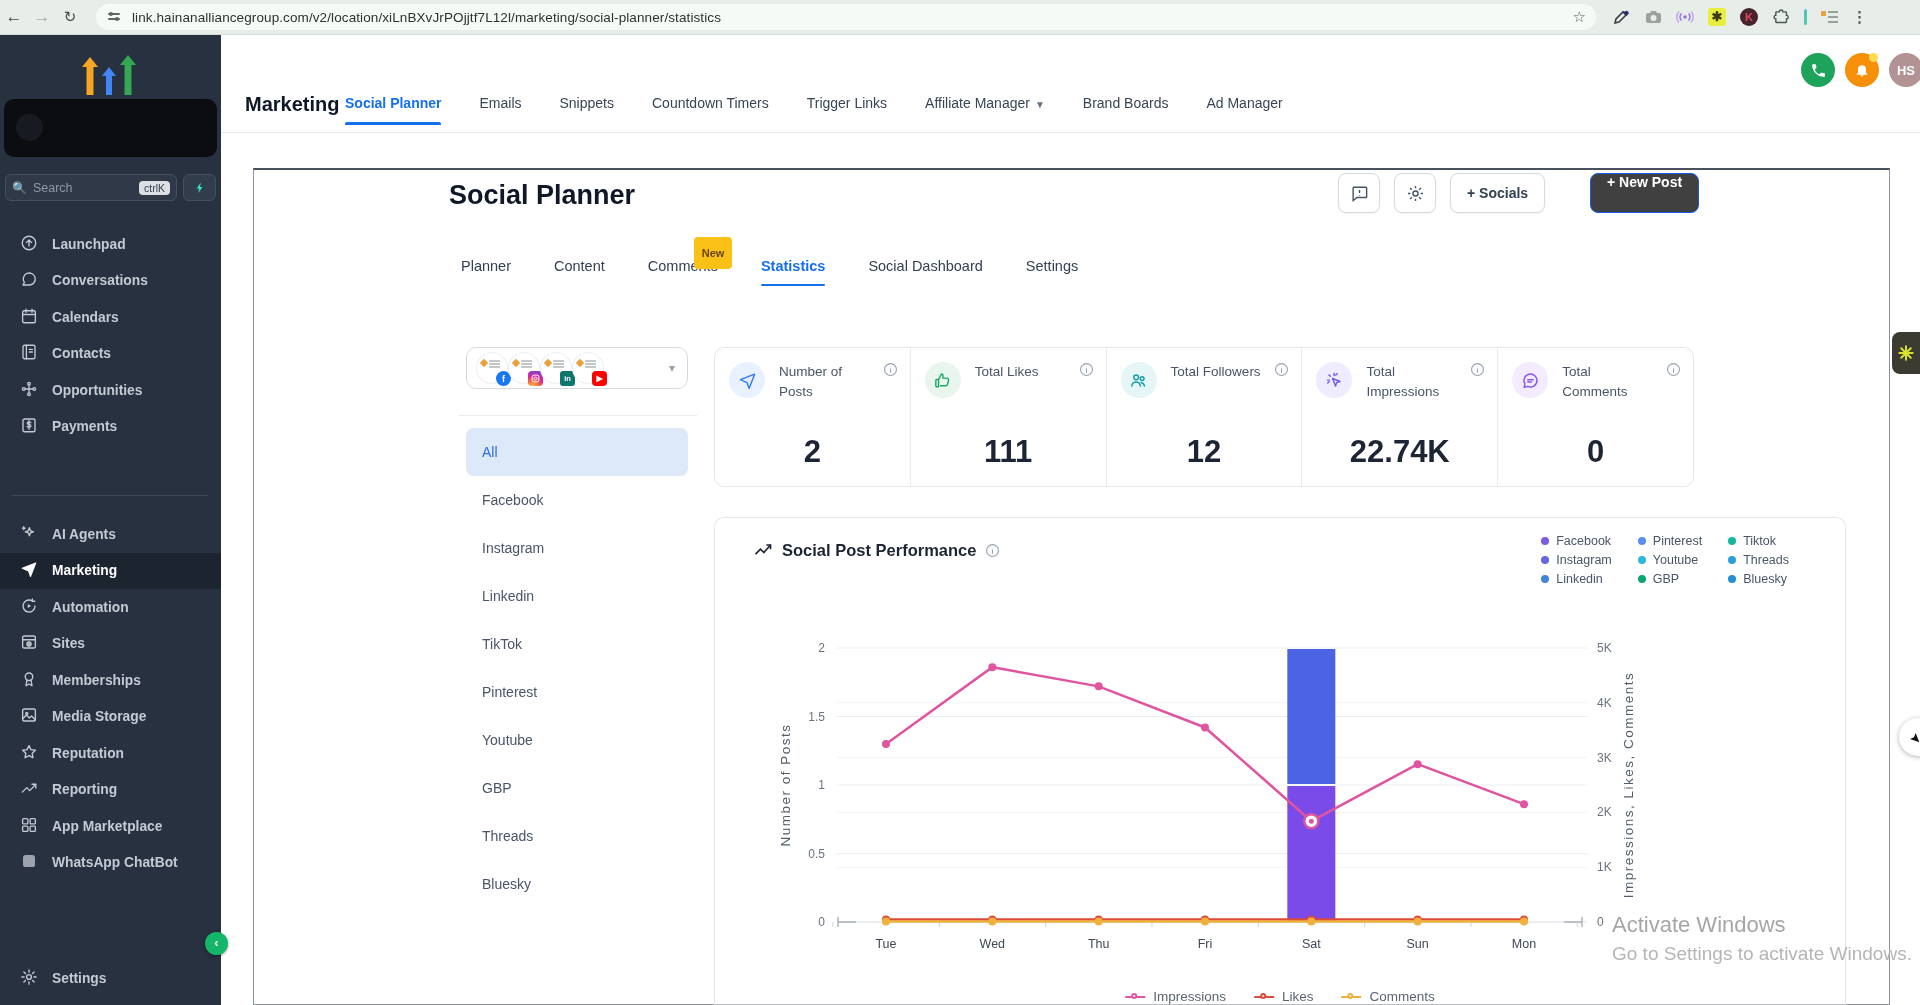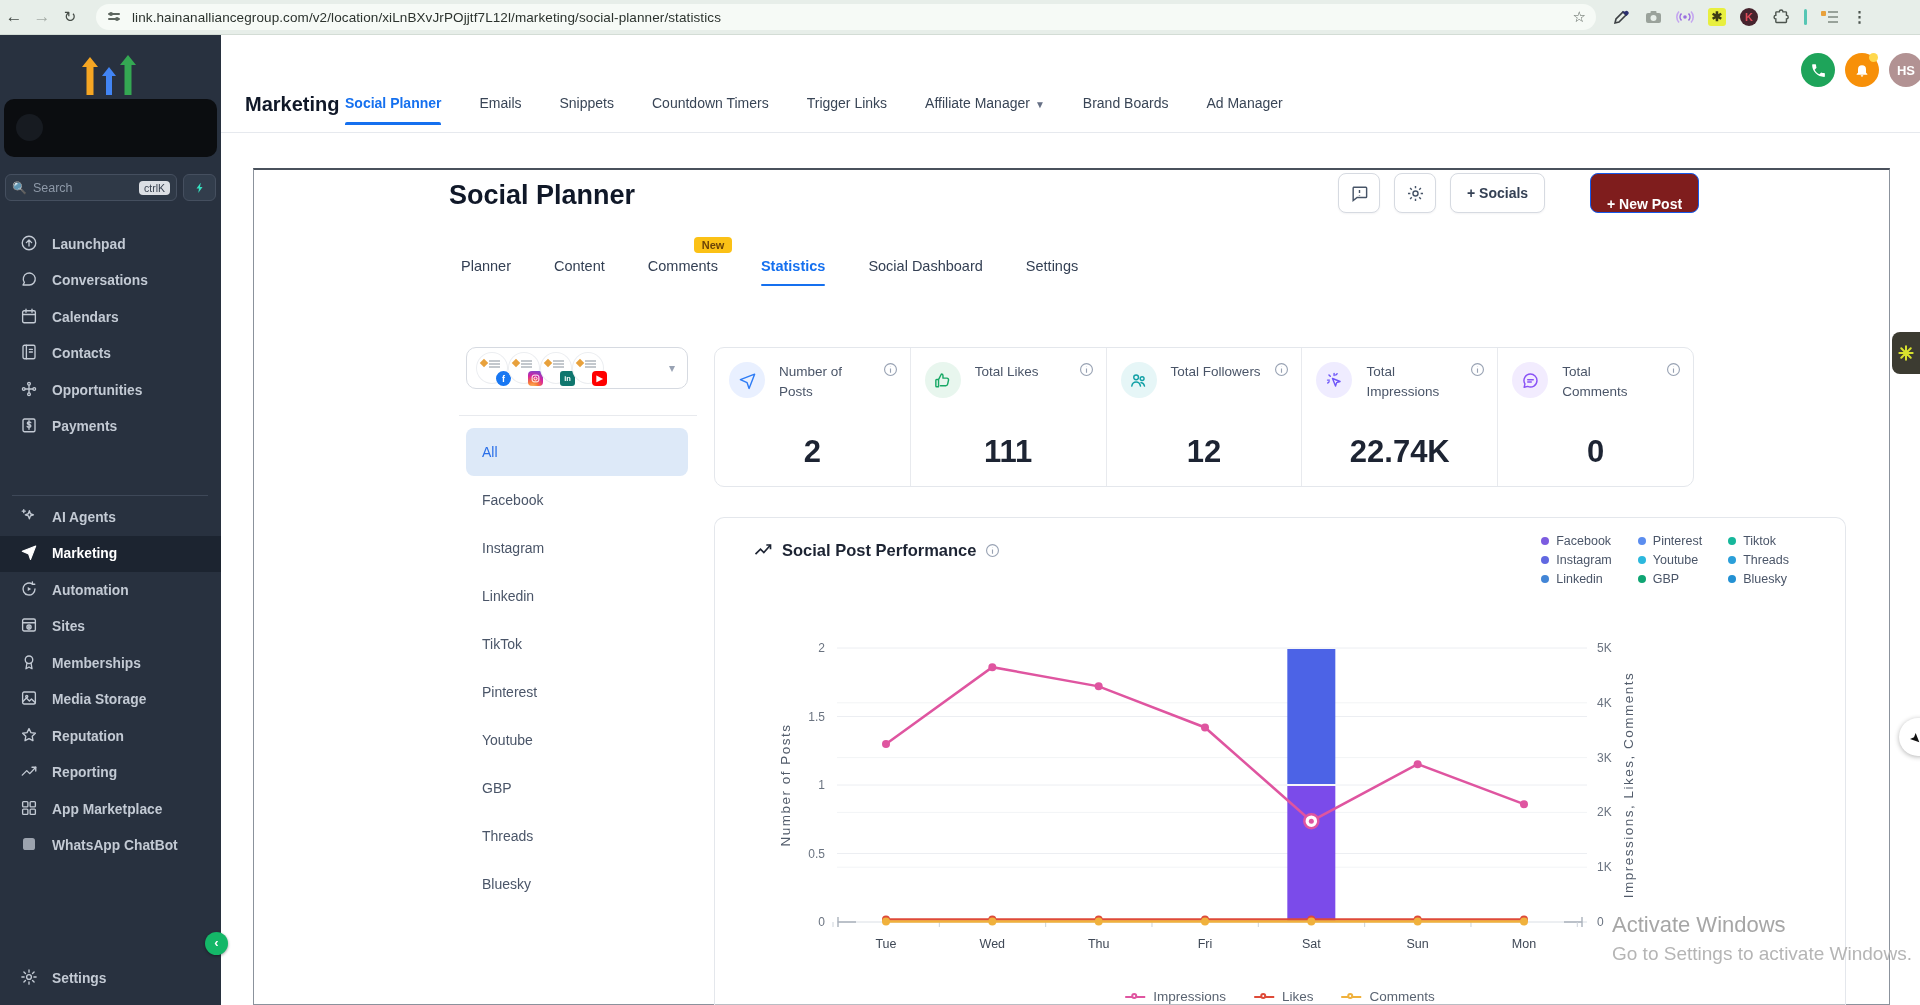--- a/index.html
+++ b/index.html
@@ -44,21 +44,21 @@
   .acct-box b { position:absolute; left:12px; top:15px; width:27px; height:27px; border-radius:50%; background:#171b21; }
   .search-row { position:absolute; left:5px; top:139px; width:211px; display:flex; gap:6px; }
   .search-box { flex:1; height:27px; background:#2f3947; border:1px solid #454f5f; border-radius:6px;
     display:flex; align-items:center; padding:0 6px; }
   .search-box .mag { color:#8e99a8; font-size:12px; margin-right:6px; }
   .search-box .ph { color:#8e99a8; font-size:12.5px; flex:1; }
   .kbd { background:#dcdfe4; color:#394250; font-size:10.5px; border-radius:4px; padding:1px 5px; }
   .ai-btn { width:33px; height:27px; background:#323d4c; border:1px solid #454f5f; border-radius:6px;
     display:flex; align-items:center; justify-content:center; }
   .menu { position:absolute; left:0; top:191px; width:221px; }
-  .menu2 { position:absolute; left:0; top:464px; width:221px; }
+  .menu2 { position:absolute; left:0; top:481px; width:221px; }
   .m-item { height:36.5px; display:flex; align-items:center; padding-left:20px; color:#c3cad4;
     font-size:13.8px; font-weight:600; }
   .m-item svg { margin-right:14px; flex:none; }
   .m-item.active { background:#1c2430; color:#fff; }
   .side-divider { position:absolute; left:12px; top:460px; width:196px; height:1px; background:#3e4858; }
   .settings-row { position:absolute; left:0; top:925px; width:221px; }
   .collapse-btn { position:absolute; left:205px; top:932px; width:23px; height:23px; border-radius:50%;
     background:#14b768; color:#fff; font-size:13px; font-weight:bold; text-align:center; line-height:22px;
     box-shadow:0 1px 3px rgba(0,0,0,.4); z-index:25; }
 
@@ -82,30 +82,30 @@
   .watermark { left:280px; top:90px; font-size:620px; font-weight:800; font-style:italic;
     color:rgba(110,115,122,0.10); letter-spacing:-28px; transform:skewX(-8deg); z-index:4;
     pointer-events:none; line-height:1; }
   .card-inner { position:absolute; inset:0; z-index:5; }
   .page-title { position:absolute; left:195px; top:10px; font-size:27px; font-weight:700; color:#101828; }
   .icon-btn { position:absolute; top:3px; width:42px; height:40px; background:#fff; border:1px solid #d6dae1;
     border-radius:8px; display:flex; align-items:center; justify-content:center; box-shadow:0 1px 2px rgba(16,24,40,.05); }
   .btn-socials { position:absolute; left:1196px; top:3px; height:40px; padding:0 16px; background:#fff;
     border:1px solid #d6dae1; border-radius:8px; font-size:14px; font-weight:600; color:#344054;
     display:flex; align-items:center; gap:7px; box-shadow:0 1px 2px rgba(16,24,40,.05); }
-  .btn-newpost { position:absolute; left:1336px; top:3px; height:40px; padding:0 16px; background:#7f1d1d;
+  .btn-newpost { position:absolute; left:1336px; top:3px; height:40px; padding:0 16px; background:#404040;
     border:1px solid #1559ec; border-radius:8px; font-size:14px; font-weight:600; color:#fff;
-    display:flex; align-items:flex-end; gap:7px; }
+    display:flex; align-items:flex-start; gap:7px; }
 
   .page-tabs { position:absolute; left:207px; top:88px; display:flex; gap:43px; }
   .pg-tab { position:relative; font-size:14.5px; color:#344054; padding-bottom:12px; white-space:nowrap; }
   .pg-tab.active { color:#1570ef; font-weight:600; }
   .pg-tab.active::after { content:""; position:absolute; left:0; right:0; bottom:0; height:2.5px; background:#1570ef; border-radius:2px; }
   .new-badge { position:absolute; left:46px; top:-21px; background:#fbc116; color:#6b4308; font-size:11px;
-    font-weight:700; padding:2px 8px; border-radius:4px; }
+    font-weight:700; padding:10px 8px; border-radius:4px; }
 
   
   .acct-select { position:absolute; left:212px; top:177px; width:222px; height:42px; border:1px solid #d6dae1;
     border-radius:10px; background:#fff; display:flex; align-items:center; padding-left:10px; }
   .chip { position:relative; width:30px; height:30px; border-radius:50%; background:#fff;
     box-shadow:0 0 0 1px #eceef1; margin-right:2px; }
   .chip .mini { position:absolute; left:5px; top:7px; width:18px; height:4px; }
   .chip .mini i { position:absolute; top:0; width:11px; height:1.6px; background:#c3c8cd; right:0; }
   .chip .mini i:nth-child(2){ top:3px; } .chip .mini i:nth-child(3){ top:6px; }
   .chip .mini b { position:absolute; left:-1px; top:0px; width:6px; height:6px; background:#e8a13c; transform:rotate(45deg); }

